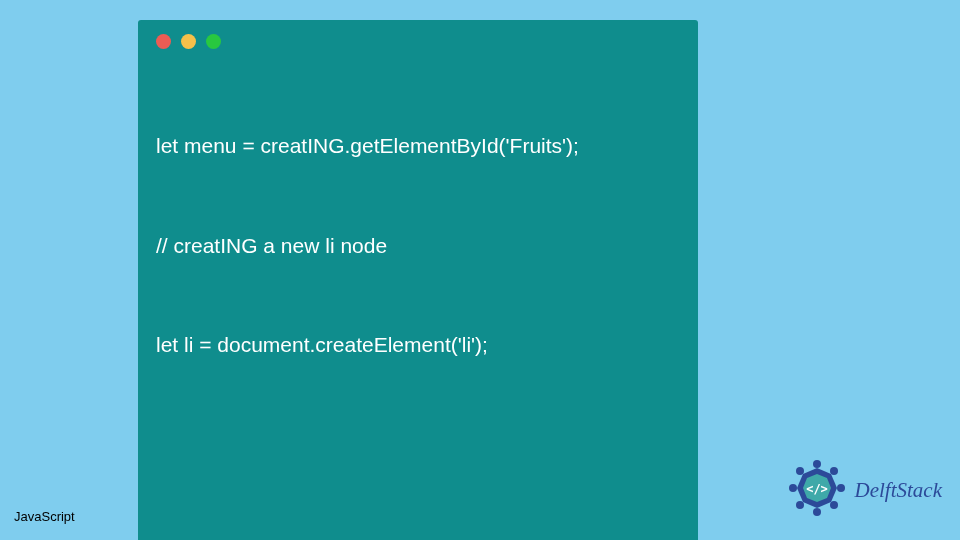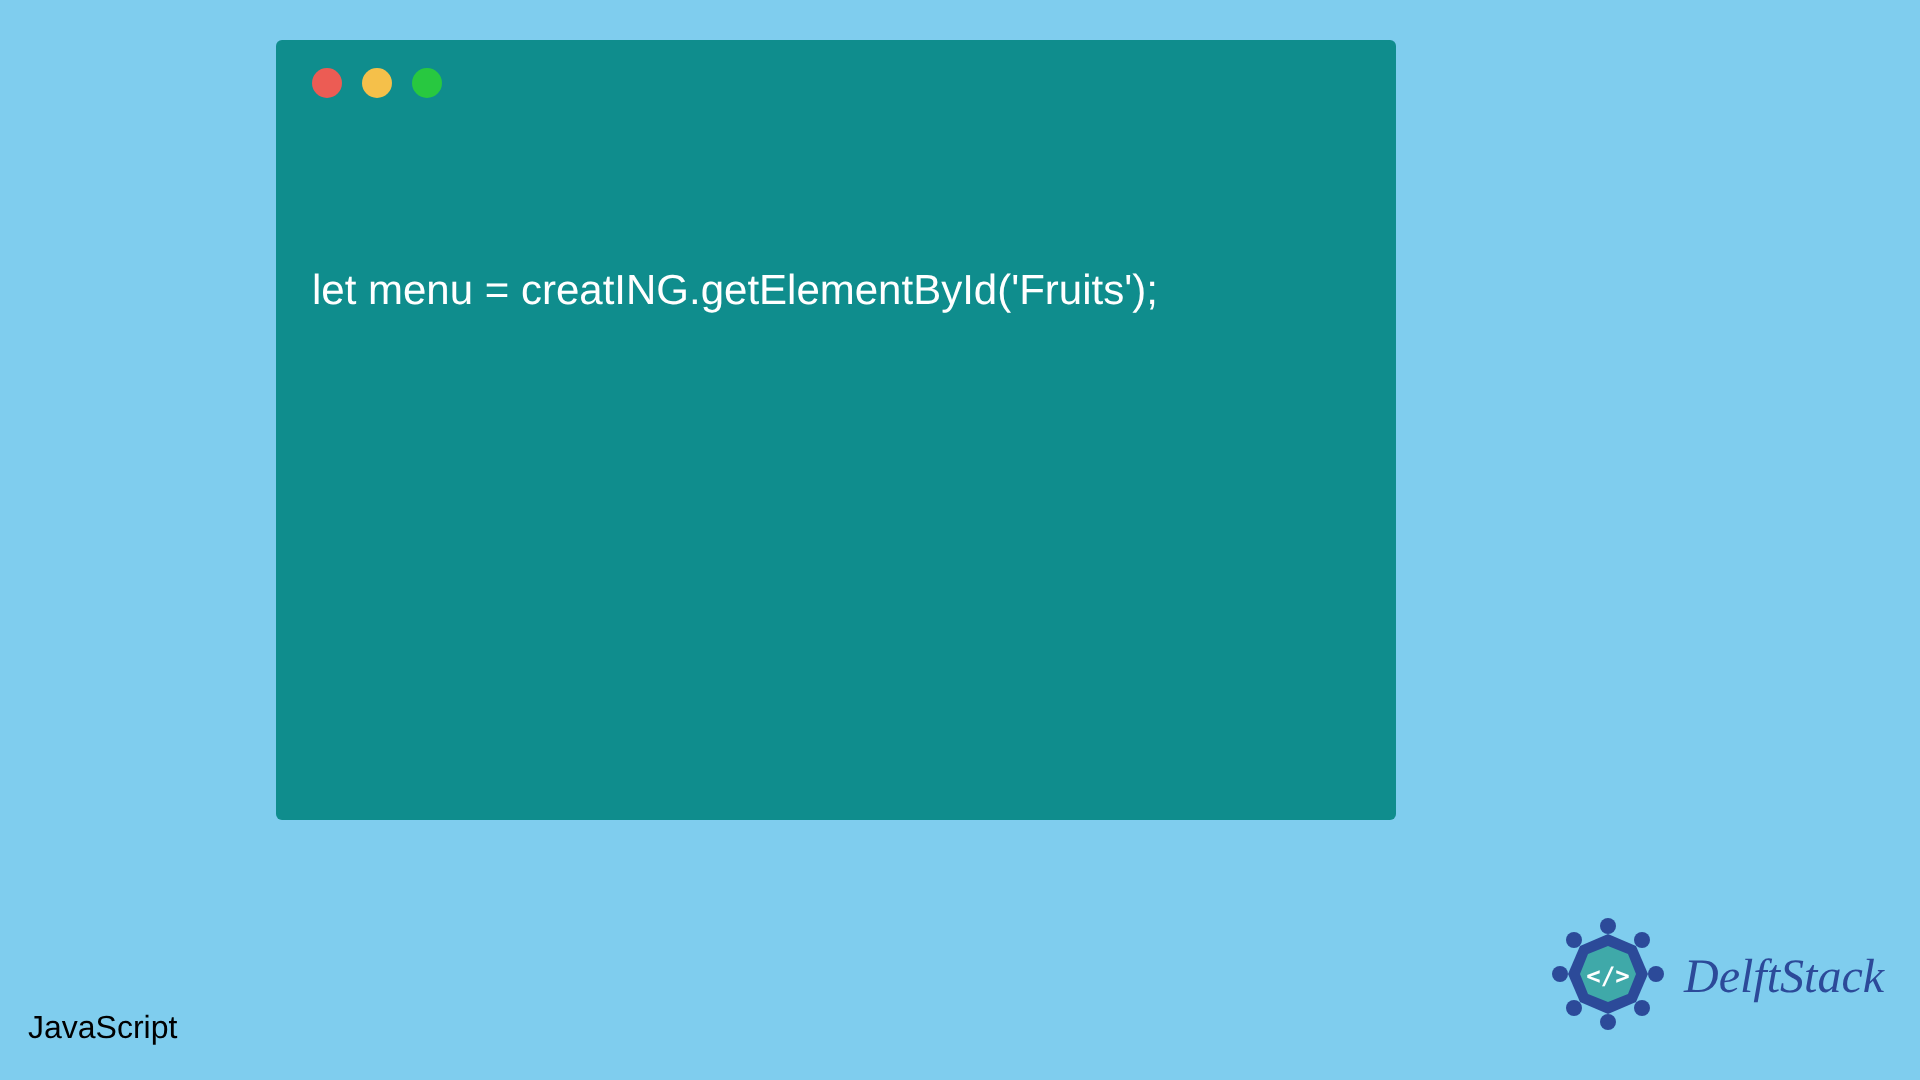--- a/index.html
+++ b/index.html
@@ -44,59 +44,61 @@
   .code-spacer { height: 28px; }
   .js-badge {
     position: absolute;
     left: 14px;
     bottom: 14px;
     display: flex;
     flex-direction: column;
     align-items: center;
   }
   .js-badge .label {
-    font-size: 16px;
+    font-size: 13px;
     color: #000;
     margin-bottom: 2px;
     font-weight: 500;
   }
   .js-shield {
     width: 52px;
     height: 56px;
     position: relative;
   }
   .js-shield svg { width: 100%; height: 100%; }
   .delft-logo {
     position: absolute;
     right: 18px;
     bottom: 16px;
     display: flex;
     align-items: center;
     gap: 6px;
   }
   .delft-text {
-    font-size: 24px;
+    font-size: 21px;
     color: #2c4a99;
     font-weight: 500;
     font-style: italic;
     font-family: Georgia, 'Times New Roman', serif;
   }
   .delft-icon svg { width: 64px; height: 64px; }
 </style>
 </head>
 <body>
 
 <div class="code-window">
   <div class="window-controls">
     <div class="dot dot-red"></div>
     <div class="dot dot-yellow"></div>
     <div class="dot dot-green"></div>
   </div>
   <div class="code-lines">
     <div class="code-line">let menu = creatING.getElementById('Fruits');</div>
+    <div class="code-line">// creatING a new li node</div>
+    <div class="code-line">let li = document.createElement('li');</div>
     <div class="code-spacer"></div>
     
     
   </div>
 </div>
 
 <div class="js-badge">
   <div class="label">JavaScript</div>
 </div>
 

